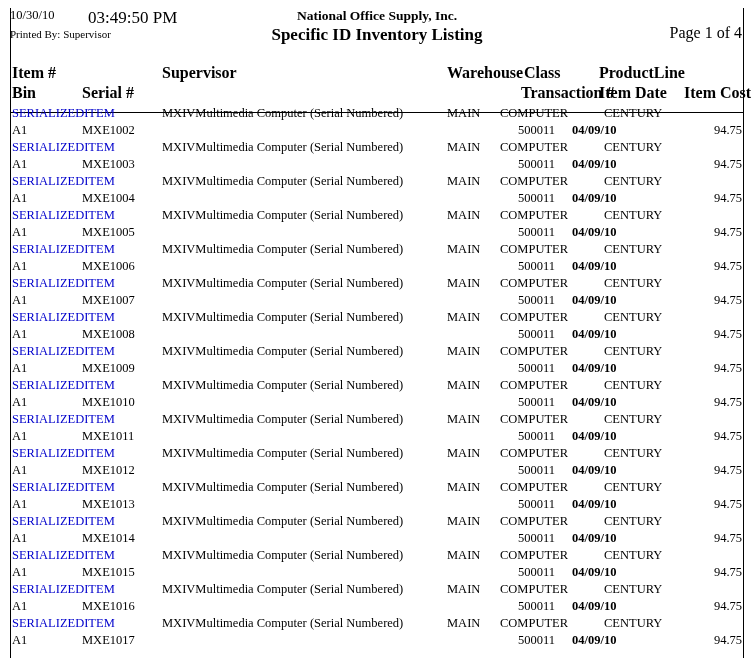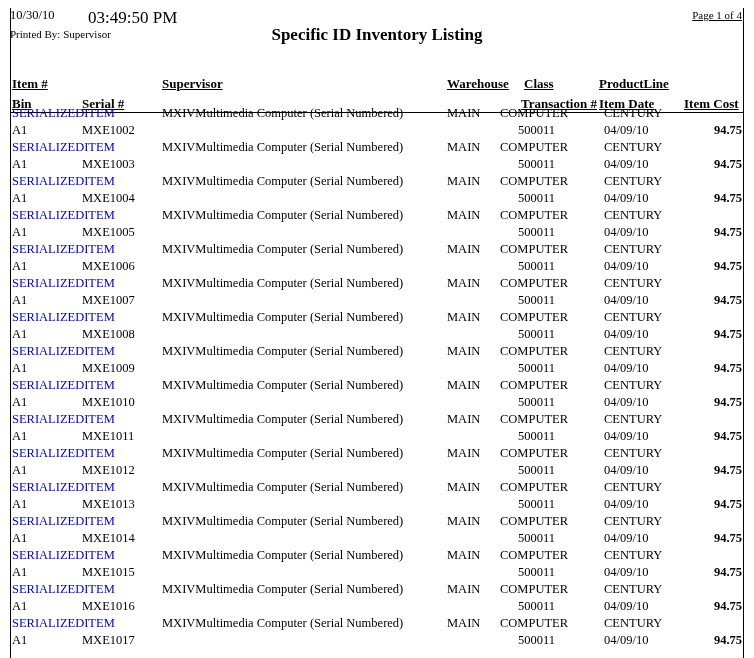--- a/index.html
+++ b/index.html
@@ -45,23 +45,22 @@
     left: 0;
     right: 0;
     top: 0;
     text-align: center;
     font-size: 13.5px;
     font-weight: bold;
   }
   .hdr-page {
     position: absolute;
     right: 12px;
-    top: 1px;
-    font-size: 11px;
-    text-decoration: underline;
+    top: 16px;
+    font-size: 16px;
   }
   .hdr-row2 {
     position: relative;
     height: 22px;
   }
   .hdr-printedby {
     position: absolute;
     left: 10px;
     top: 0;
     font-size: 11px;
@@ -77,24 +76,22 @@
   }
 
   
   .colhead {
     position: relative;
     height: 40px;
     margin-top: 14px;
   }
   .colhead span {
     position: absolute;
-    font-size: 13px;
+    font-size: 16px;
     font-weight: bold;
-    text-decoration: underline;
-    margin-top: 12px;
   }
   .ch-item     { left: 12px;  top: 0; }
   .ch-desc     { left: 162px; top: 0; }
   .ch-wh       { left: 447px; top: 0; }
   .ch-class    { left: 524px; top: 0; }
   .ch-prod     { left: 599px; top: 0; }
   .ch-bin      { left: 12px;  top: 20px; }
   .ch-serial   { left: 82px;  top: 20px; }
   .ch-trans    { left: 521px; top: 20px; }
   .ch-itemdate { left: 599px; top: 20px; }
@@ -125,41 +122,42 @@
     white-space: nowrap;
   }
   .c-item   { left: 12px;  top: 0; color: #0000cc; }
   .c-desc   { left: 162px; top: 0; }
   .c-wh     { left: 447px; top: 0; }
   .c-class  { left: 500px; top: 0; }
   .c-prod   { left: 604px; top: 0; }
   .c-bin    { left: 12px;  top: 17px; }
   .c-serial { left: 82px;  top: 17px; }
   .c-trans  { left: 518px; top: 17px; }
-  .c-date   { left: 604px; top: 17px; }
-  .c-cost   { left: 684px; top: 17px; text-align: right; width: 58px; font-weight: bold; }
+  .c-date   { left: 572px; top: 17px; font-weight: bold; }
+  .c-cost   { left: 684px; top: 17px; text-align: right; width: 58px; }
 
   .vline {
     position: absolute;
     top: 0;
     bottom: 0;
     width: 0;
     border-left: 1px solid #000;
   }
   .vline-left  { left: 10px; }
   .vline-right { right: 10px; }
 </style>
 </head>
 <body>
 
 <div class="page">
 
   <div class="hdr-row1">
     <span class="hdr-date">10/30/10</span>
     <span class="hdr-time">03:49:50 PM</span>
+    <span class="hdr-company">National Office Supply, Inc.</span>
     <span class="hdr-page">Page 1 of 4</span>
   </div>
 
   <div class="hdr-row2">
     <span class="hdr-printedby">Printed By: Supervisor</span>
     <span class="hdr-title">Specific ID Inventory Listing</span>
   </div>
 
   <div class="colhead">
     <span class="ch-item">Item #</span>

